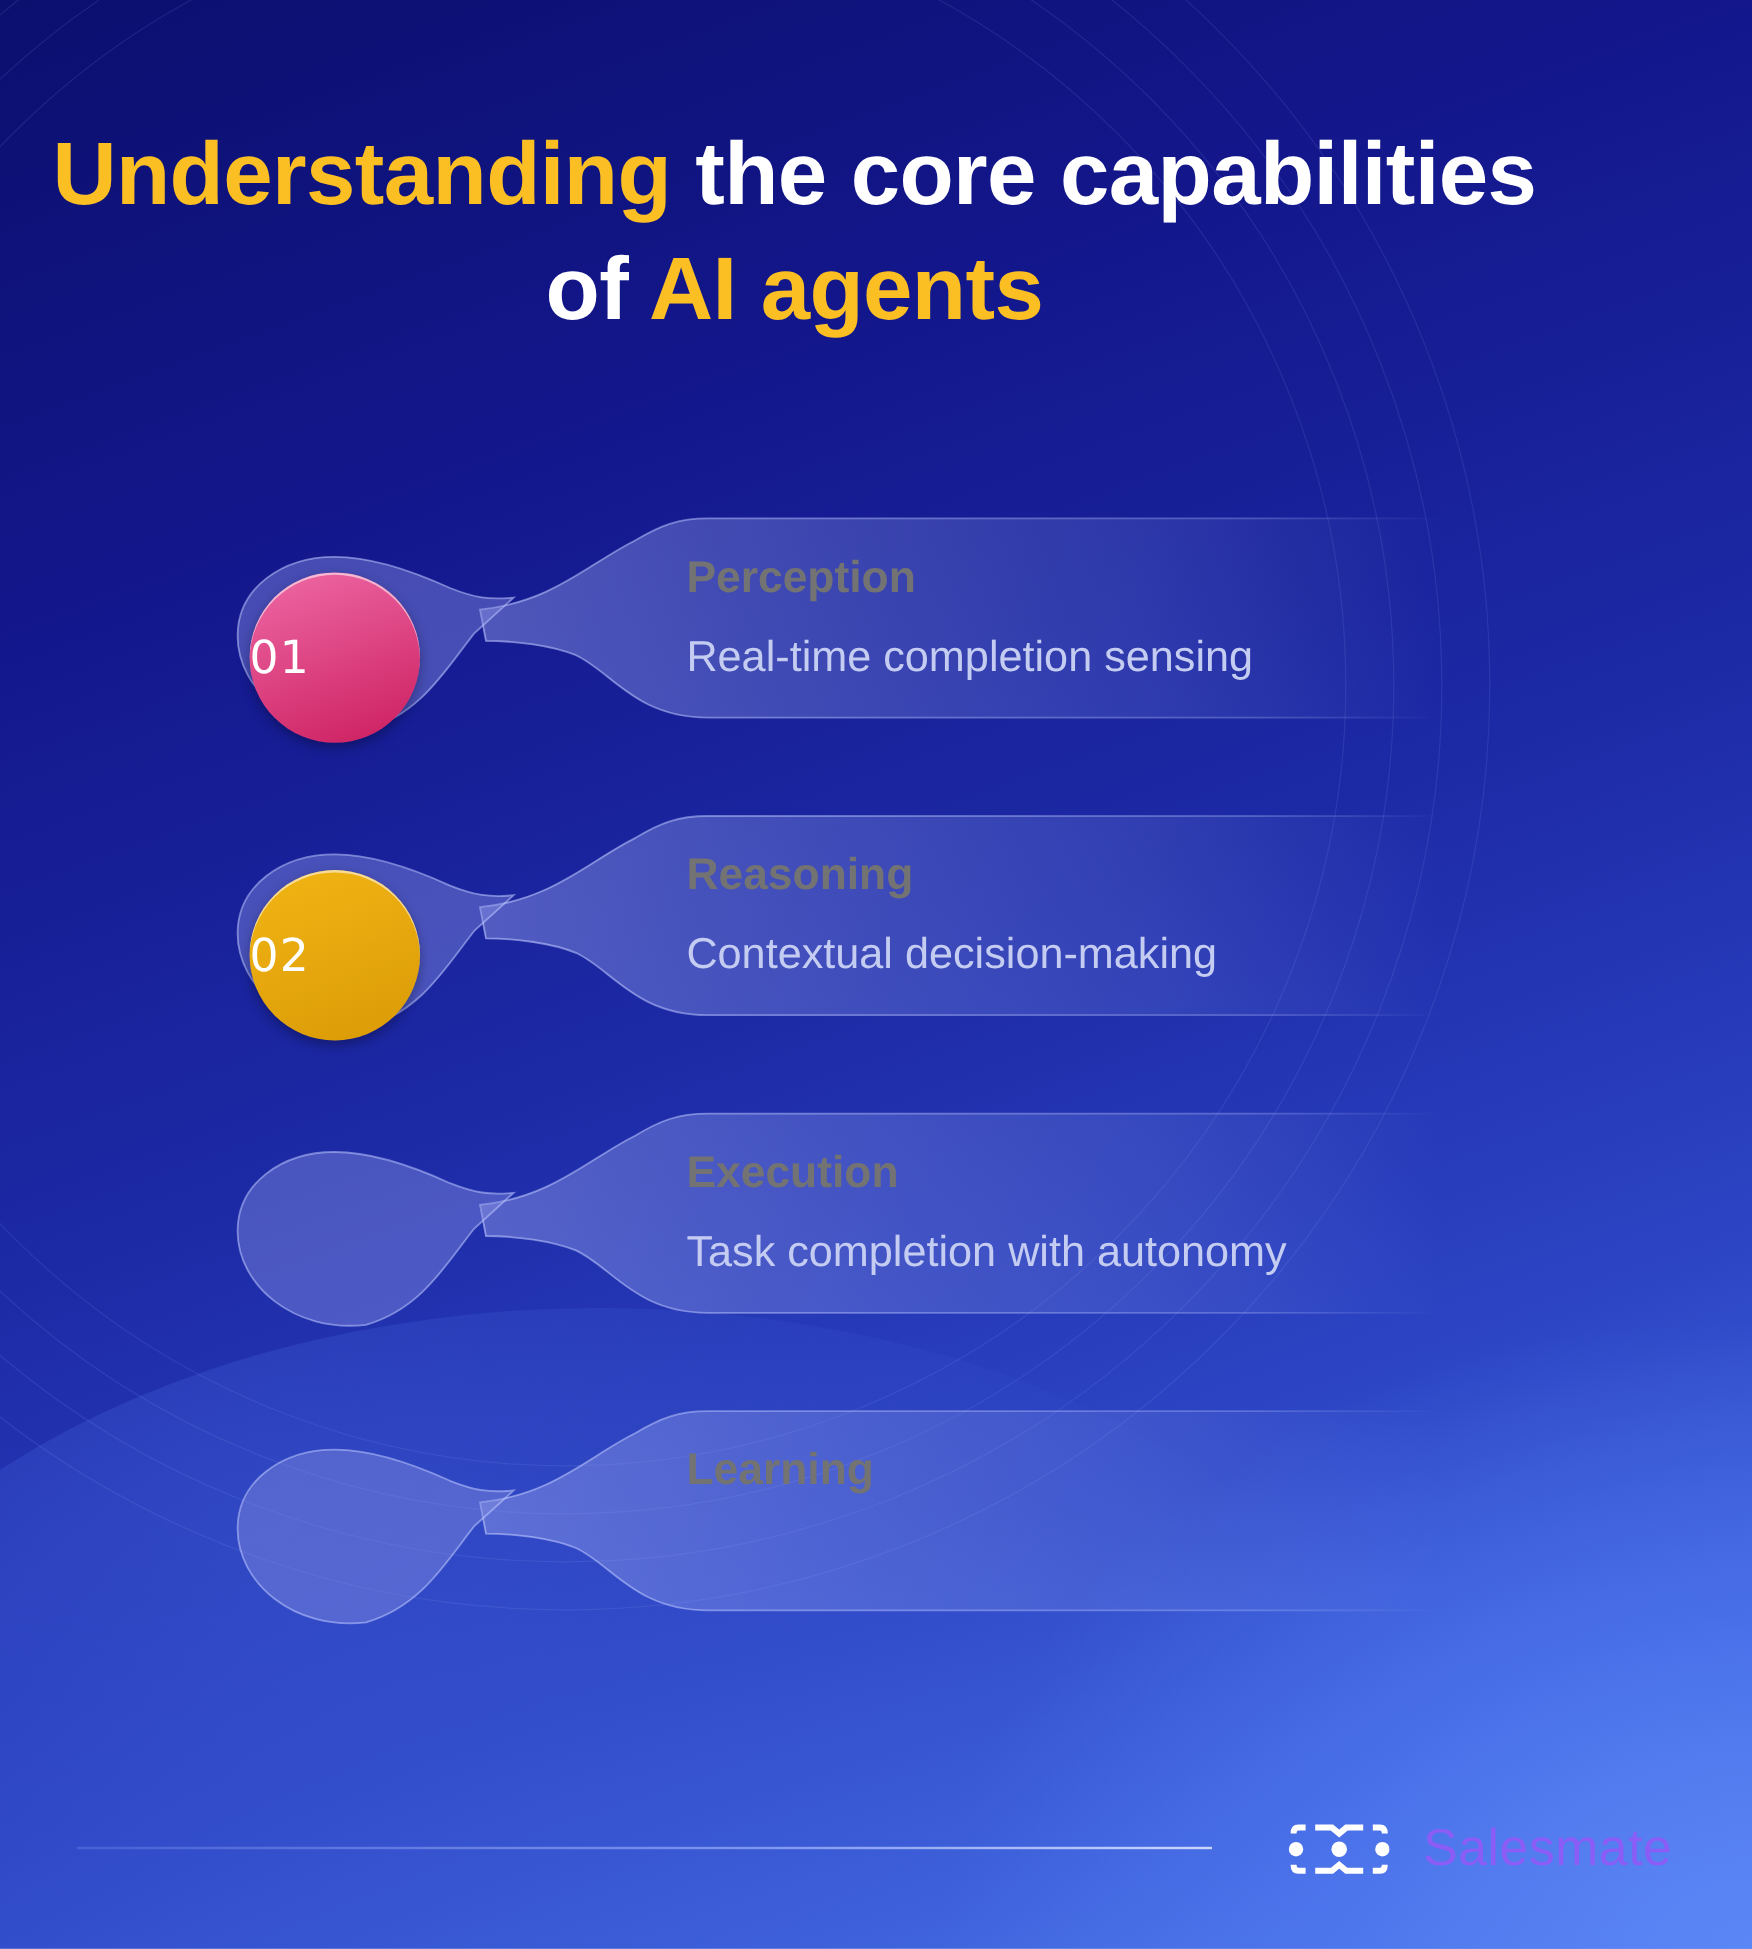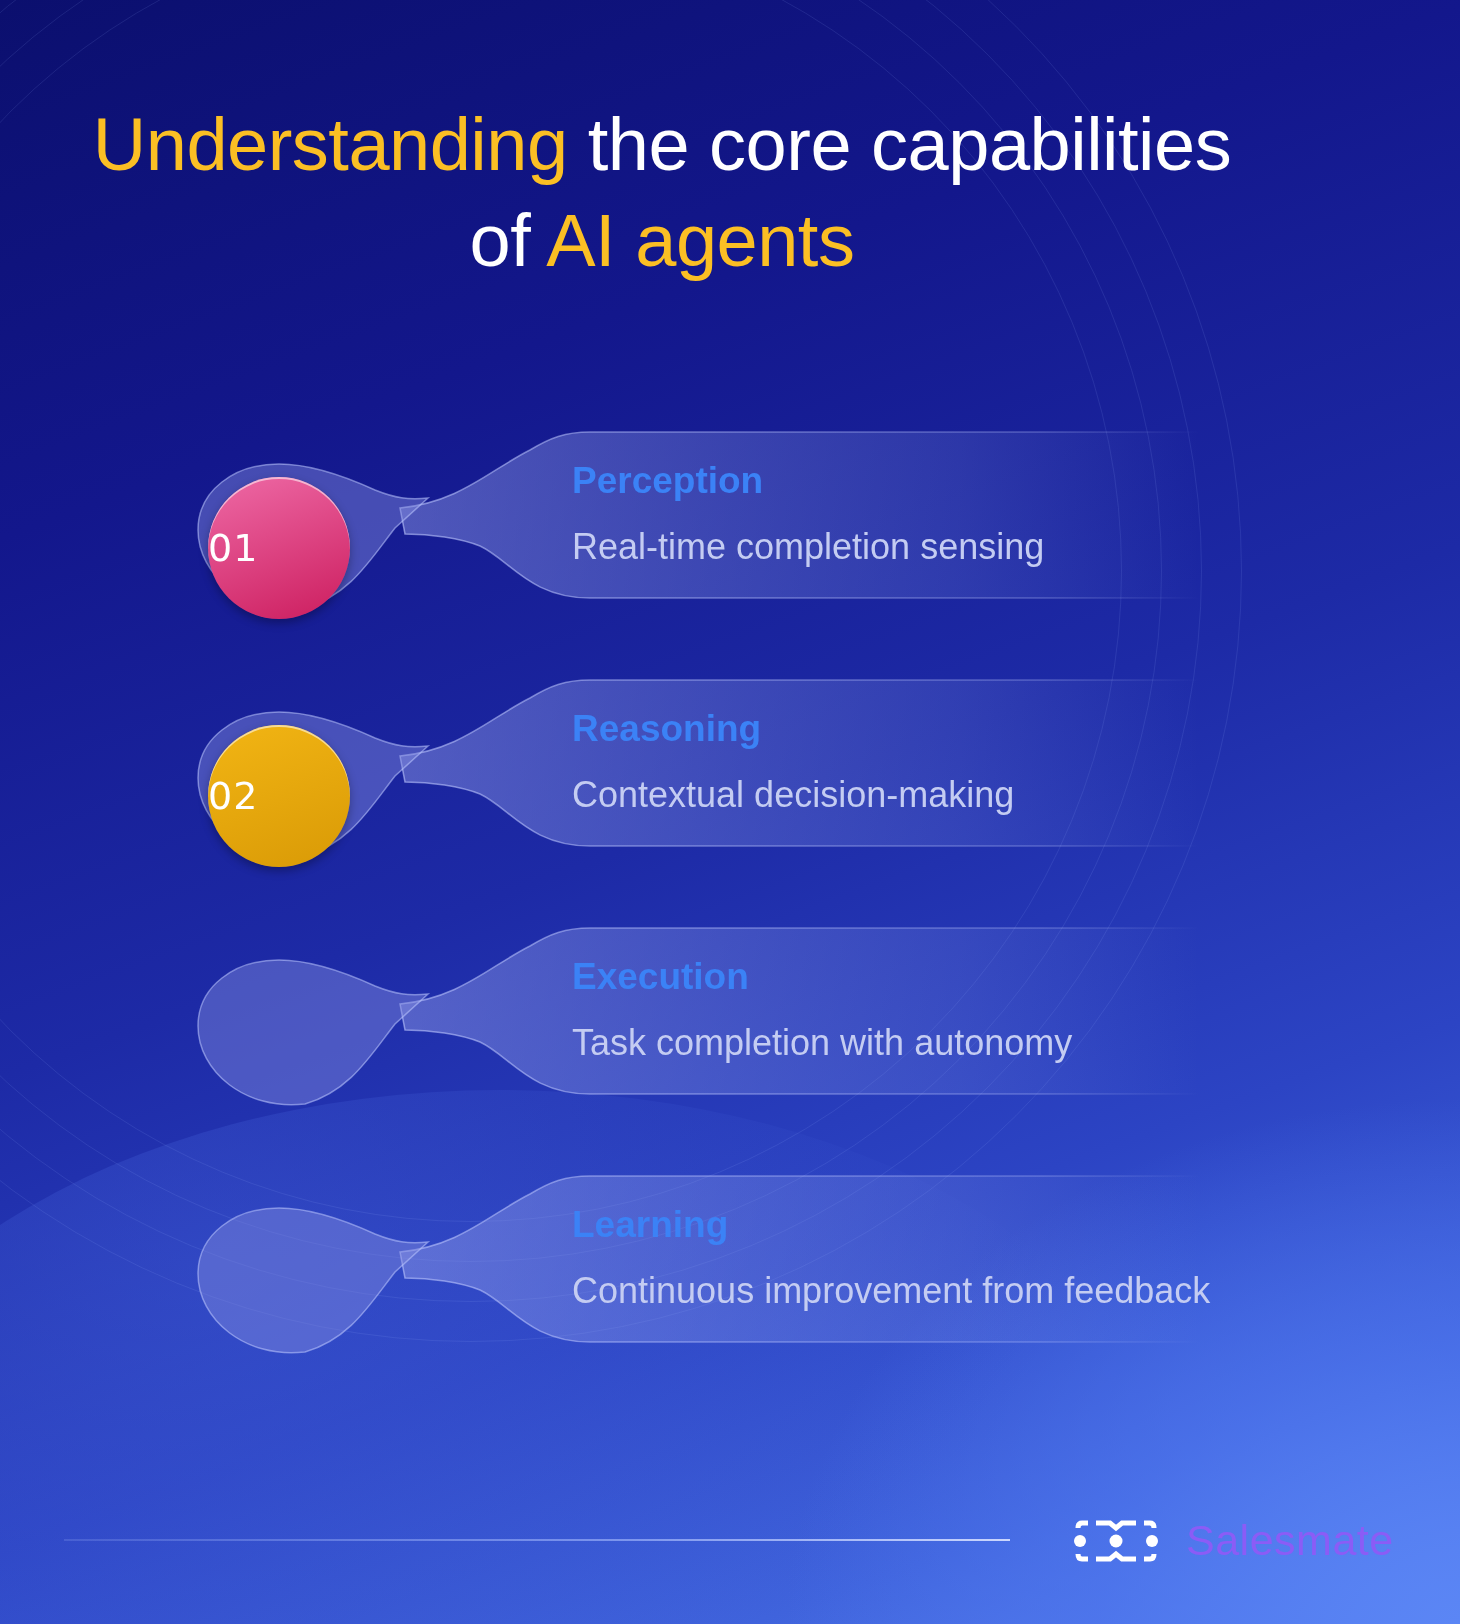--- a/index.html
+++ b/index.html
@@ -16,40 +16,40 @@
     pointer-events:none;
   }
   .swoosh {
     position:absolute; left:-200px; top:1090px; width:1400px; height:900px;
     border-radius:50%;
     background: radial-gradient(ellipse at 30% 20%, rgba(70,100,220,0.35), rgba(70,100,220,0) 60%);
     pointer-events:none;
   }
   .title {
     position:absolute; left:0; width:1324px; text-align:center;
-    font-weight:normal; color:#ffffff; letter-spacing:-0.5px;
+    font-weight:bold; color:#ffffff; letter-spacing:-0.5px;
     font-size:74px; line-height:90px;
   }
   .title .hl { color:#fbbf24; }
   .title.l1 { top:100px; }
   .title.l2 { top:196px; }
 
   .item { position:absolute; left:190px; width:1100px; height:180px; }
   .item svg.shape { position:absolute; left:0; top:0; overflow:visible; }
   .circle {
     position:absolute; left:18px; width:142px; height:142px; border-radius:50%;
     box-shadow: inset 0 2px 0 rgba(255,255,255,0.55), 0 4px 10px rgba(0,0,0,0.3);
     display:flex; align-items:center; justify-content:flex-start;
   }
   .circle span {
     color:#ffffff; font-size:38px; font-weight:normal; letter-spacing:1px;
     font-family: "DejaVu Sans", sans-serif;
   }
   .card-title {
-    position:absolute; left:382px; font-size:37px; font-weight:bold; color:#3b82f6;
+    position:absolute; left:382px; font-size:37px; font-weight:bold; color:#737373;
   }
   .card-sub {
     position:absolute; left:382px; font-size:36px; color:#c4ccf2;
   }
   .footer-line {
     position:absolute; left:64px; top:1539px; width:946px; height:2px;
     background: linear-gradient(90deg, rgba(140,160,240,0.25), rgba(170,190,255,0.6) 60%, rgba(210,220,255,0.95));
   }
   .logo { position:absolute; left:1074px; top:1516px; display:flex; align-items:center; }
   .logo-text { color:#8b5cf6; font-size:43px; margin-left:28px; letter-spacing:0.5px; }
@@ -110,21 +110,20 @@
   <div class="card-title" style="top:30px;">Execution</div>
   <div class="card-sub" style="top:96px;">Task completion with autonomy</div>
 </div>
 
 <div class="item" style="top:1174px;">
   <svg class="shape" width="1100" height="180">
     <path d="M 210 78 C 270 72, 300 40, 340 20 C 360 8, 375 2, 400 2 L 1010 2 L 1010 168 L 400 168 C 340 168, 320 130, 290 116 C 270 108, 240 104, 215 104 Z" fill="url(#cg)" stroke="url(#cs)" stroke-width="1.5"></path>
     <path d="M 89 34 C 115 34, 150 44, 185 60 C 205 68, 218 70, 238 68 L 205 98 C 180 130, 160 165, 115 178 C 55 185, 8 145, 8 100 C 8 60, 45 34, 89 34 Z" fill="rgba(130,140,225,0.45)" stroke="rgba(190,200,255,0.55)" stroke-width="1.5"></path>
   </svg>
   <div class="card-title" style="top:30px;">Learning</div>
-  <div class="card-sub" style="top:96px;">Continuous improvement from feedback</div>
 </div>
 
 <div class="footer-line"></div>
 <div class="logo">
   <svg width="84" height="44" viewBox="0 0 84 44">
     <g fill="none" stroke="#ffffff" stroke-width="5" stroke-linecap="butt">
       <path d="M 14 4 L 8 4 C 5 4, 4 6, 4 9"></path>
       <path d="M 14 40 L 8 40 C 5 40, 4 38, 4 35"></path>
       <path d="M 22 4 L 36 4 L 42 9 L 48 4 L 62 4"></path>
       <path d="M 22 40 L 36 40 L 42 35 L 48 40 L 62 40"></path>

